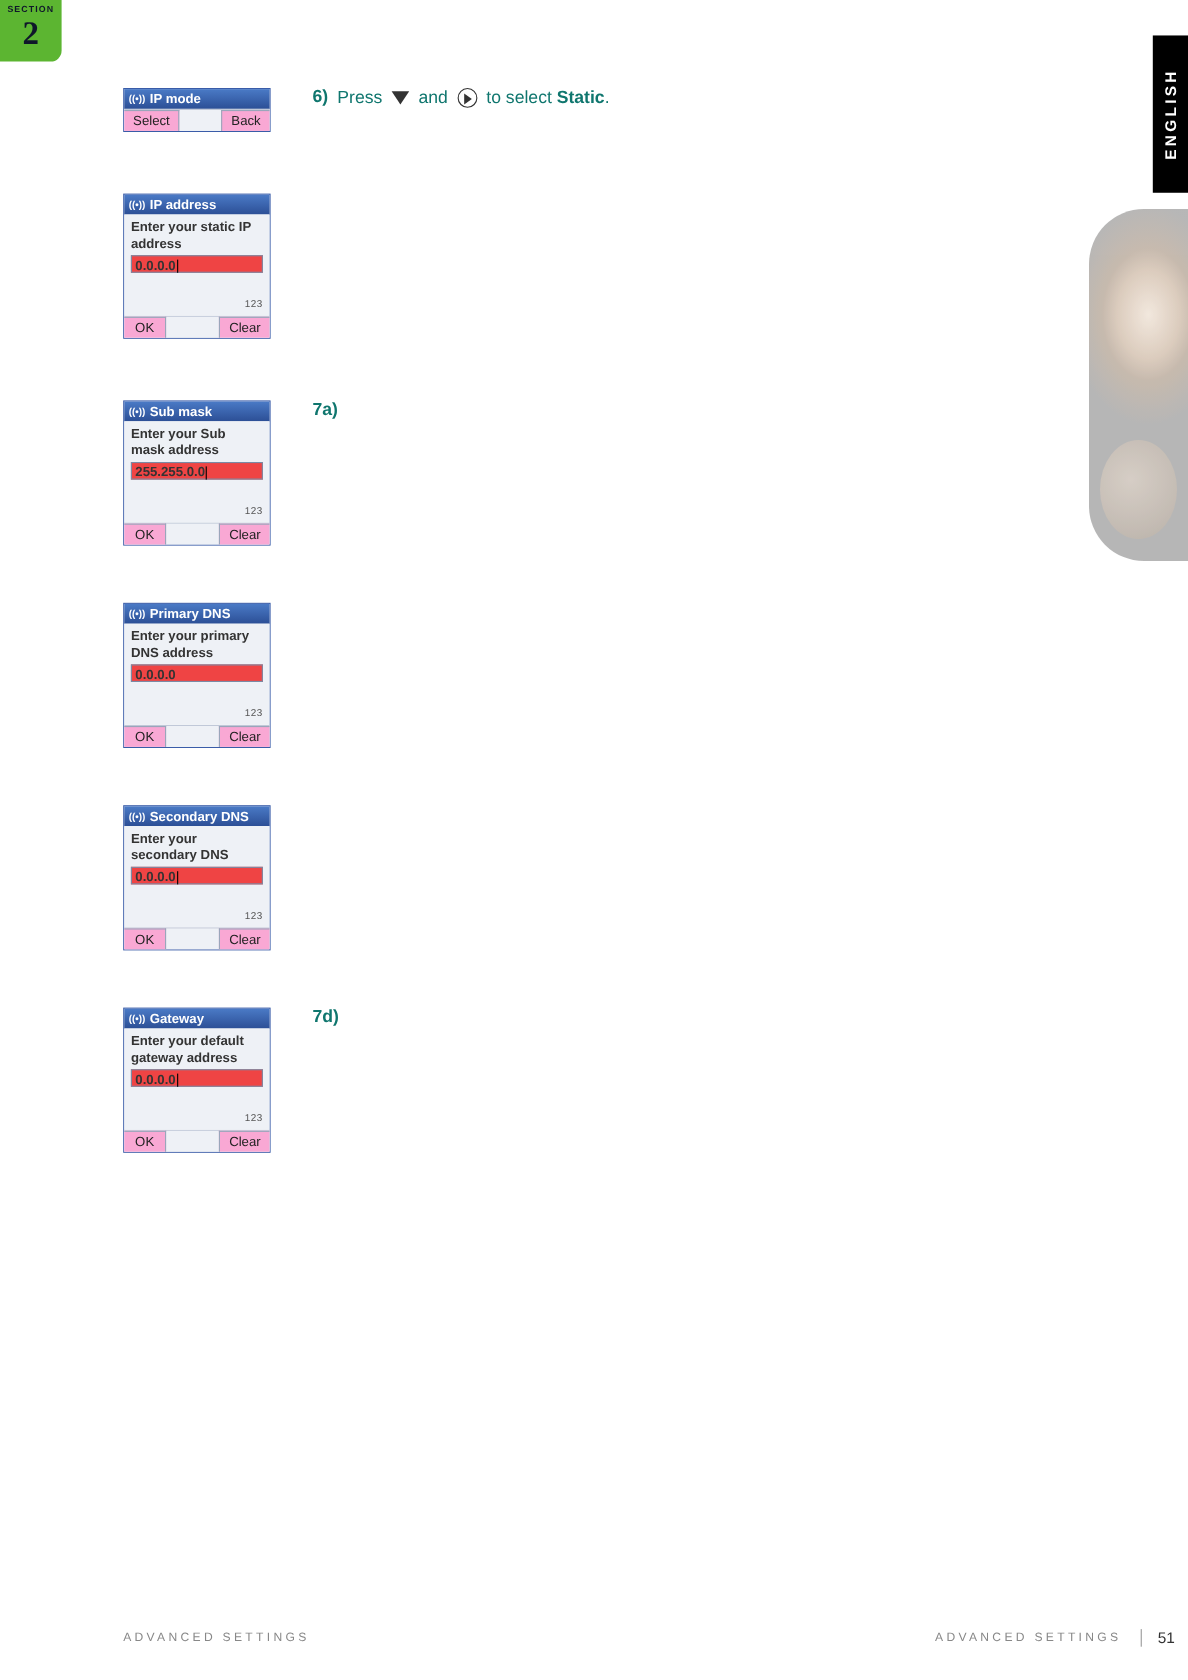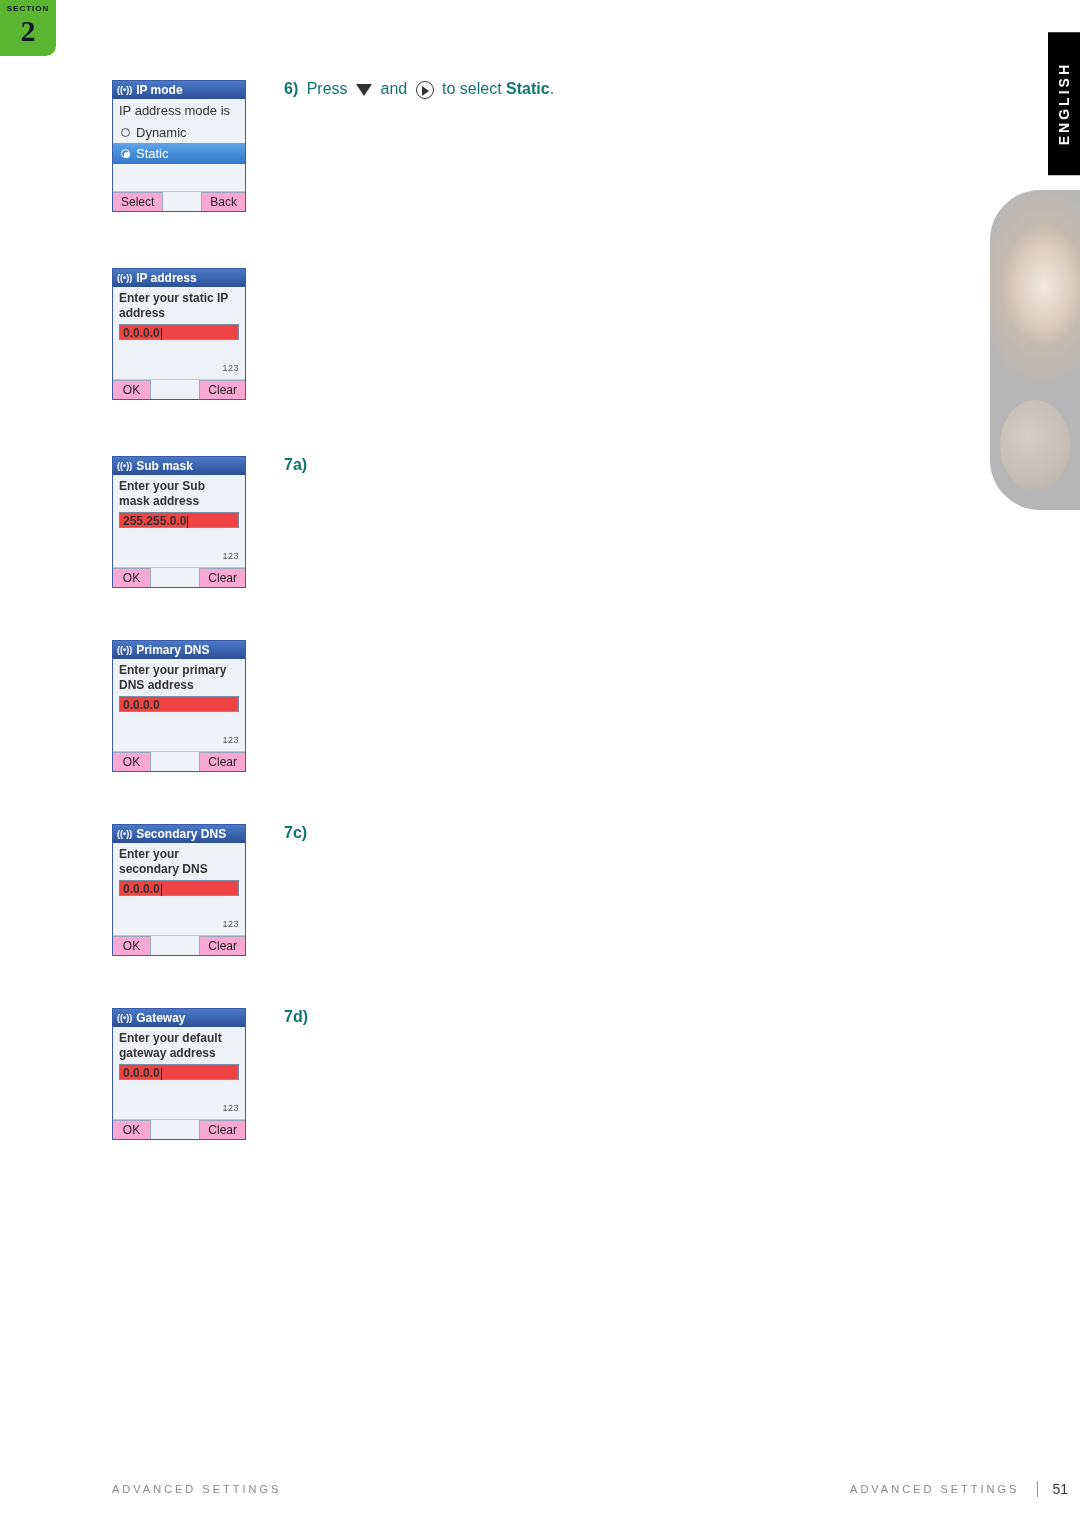--- a/index.html
+++ b/index.html
@@ -264,33 +264,20 @@
 
 <div class="content">
 
   <div class="step-row">
     <div class="phone-col">
       <div class="phone ipmode">
         <div class="titlebar">
           <span class="sig">((•))</span>
           <span>IP mode</span>
         </div>
-        <div class="screen">
-          <div class="hint">IP address mode is</div>
-          <div class="list">
-            <div class="opt">
-              <span class="radio"></span>
-              <span>Dynamic</span>
-            </div>
-            <div class="opt selected highlight">
-              <span class="radio"></span>
-              <span>Static</span>
-            </div>
-          </div>
-        </div>
         <div class="softkeys">
           <span>Select</span>
           <span>Back</span>
         </div>
       </div>
     </div>
     <div class="text-col">
       <span class="step-num">6)</span>
       <span>Press </span>
       <span class="icon-down"></span>
@@ -375,23 +362,20 @@
           <div class="hint">Enter your secondary DNS</div>
           <div class="inputwrap"><span>0.0.0.0</span><span class="cursor"></span></div>
           <div class="modebar">123</div>
         </div>
         <div class="softkeys">
           <span>OK</span>
           <span>Clear</span>
         </div>
       </div>
     </div>
-    <div class="text-col">
-      <span class="step-num">7c)</span>
-    </div>
   </div>
 
   <div class="step-row tight">
     <div class="phone-col">
       <div class="phone">
         <div class="titlebar">
           <span class="sig">((•))</span>
           <span>Gateway</span>
         </div>
         <div class="screen">

